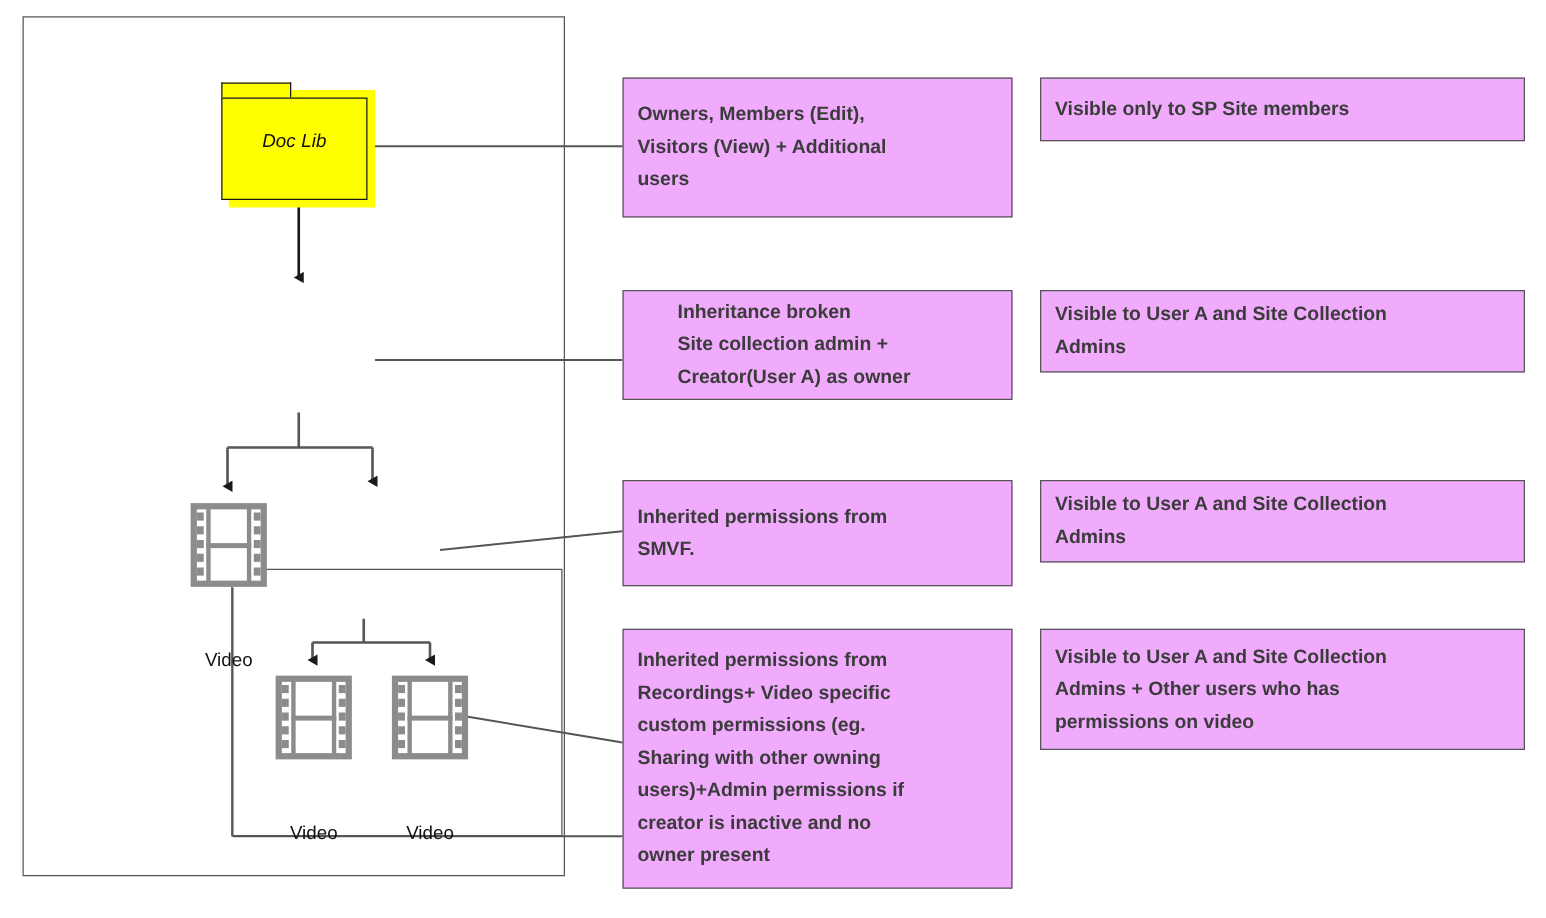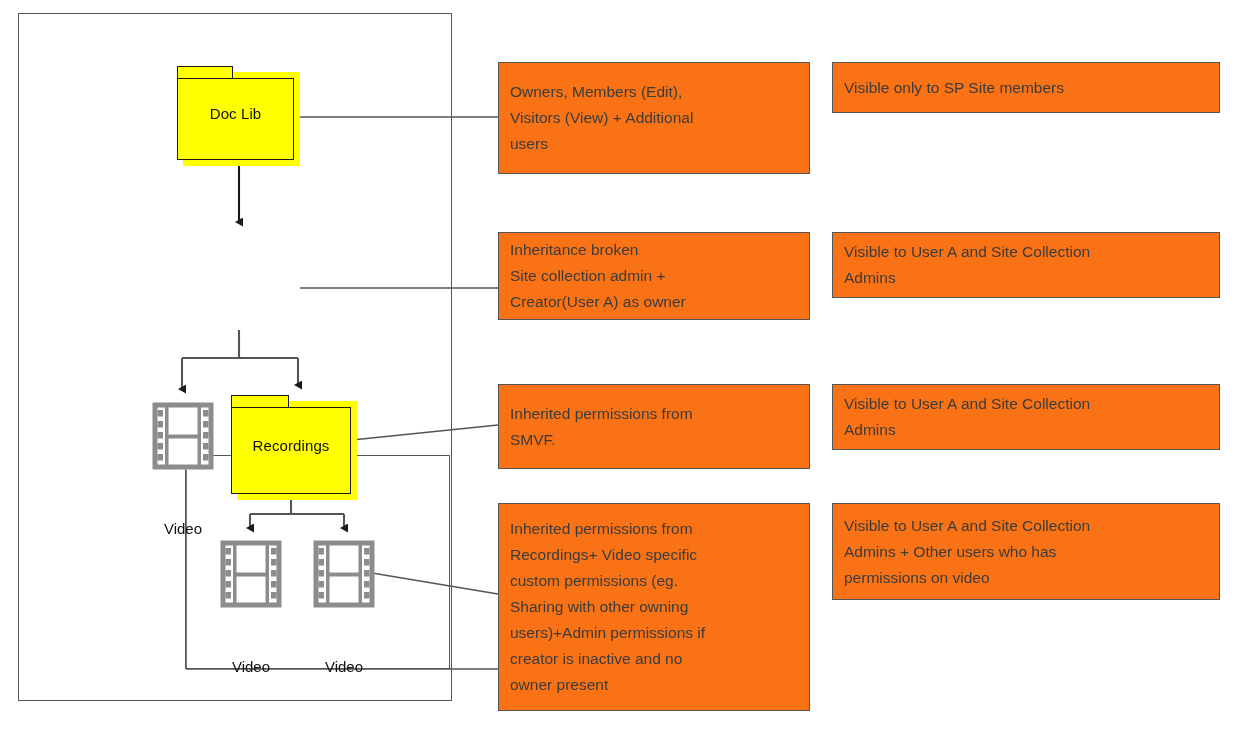--- a/index.html
+++ b/index.html
@@ -93,26 +93,27 @@
     text-align: center;
     font-size: 15px;
     color: #111111;
     white-space: nowrap;
     margin-top: 48px;
   }
 
   
   .callout {
     position: absolute;
-    background: #f97316;
+    background: #f0abfc;
     border: 1.4px solid #555555;
     box-sizing: border-box;
     z-index: 4;
     display: flex;
     align-items: center;
+    font-weight: bold;
   }
   .callout .ctext {
     font-size: 15.5px;
     line-height: 26px;
     color: #3b3b3b;
     padding: 0 8px 0 11px;
     white-space: pre-line;
   }
   .callout.tight {
     align-items: center;
@@ -160,38 +161,30 @@
 
     <path d="M300,117 L498,117" stroke="#555555" stroke-width="1.6" fill="none"></path>
 
     <path d="M300,288 L498,288" stroke="#555555" stroke-width="1.6" fill="none"></path>
 
     <path d="M352,440 L498,425" stroke="#555555" stroke-width="1.6" fill="none"></path>
 
     <path d="M372,573 L498,594" stroke="#555555" stroke-width="1.6" fill="none"></path>
   </svg>
 
-  <div class="folder" style="left:177px; top:66px; width:117px; height:94px;">
+  <div class="folder" style="left:177px; top:66px; width:117px; height:94px;font-style:italic;">
     <div class="shadow"></div>
     <div class="body">
       <div class="tab"></div>
       <div class="sheet"></div>
       <div class="flabel">Doc Lib</div>
     </div>
   </div>
 
 
-  <div class="folder" style="left:231px; top:395px; width:120px; height:99px;">
-    <div class="shadow"></div>
-    <div class="body">
-      <div class="tab"></div>
-      <div class="sheet"></div>
-      <div class="flabel">Recordings</div>
-    </div>
-  </div>
 
   <div class="video-node" style="left:152px; top:402px; width:62px; height:68px;">
     <svg width="62" height="68" viewBox="0 0 62 68" xmlns="http://www.w3.org/2000/svg">
       <rect x="3" y="3" width="56" height="62" fill="#ffffff" stroke="#8c8c8c" stroke-width="5"></rect>
       <rect x="13" y="3" width="3.5" height="62" fill="#8c8c8c"></rect>
       <rect x="45.5" y="3" width="3.5" height="62" fill="#8c8c8c"></rect>
       <rect x="13" y="32.5" width="36" height="4" fill="#8c8c8c"></rect>
       <g fill="#8c8c8c">
         <rect x="5.5" y="8" width="5.5" height="6.5"></rect>
         <rect x="5.5" y="19" width="5.5" height="6.5"></rect>
@@ -251,21 +244,21 @@
     </svg>
     <div class="video-caption" style="top:70px;">Video</div>
   </div>
 
   <div class="callout" style="left:498px; top:62px; width:312px; height:112px;">
     <div class="ctext">Owners, Members (Edit),
 Visitors (View) + Additional
 users</div>
   </div>
 
-  <div class="callout" style="left:498px; top:232px; width:312px; height:88px;">
+  <div class="callout" style="left:498px; top:232px; width:312px; height:88px;padding-left:32px;">
     <div class="ctext">Inheritance broken
 Site collection admin +
 Creator(User A) as owner</div>
   </div>
 
   <div class="callout" style="left:498px; top:384px; width:312px; height:85px;">
     <div class="ctext">Inherited permissions from
 SMVF.</div>
   </div>
 

